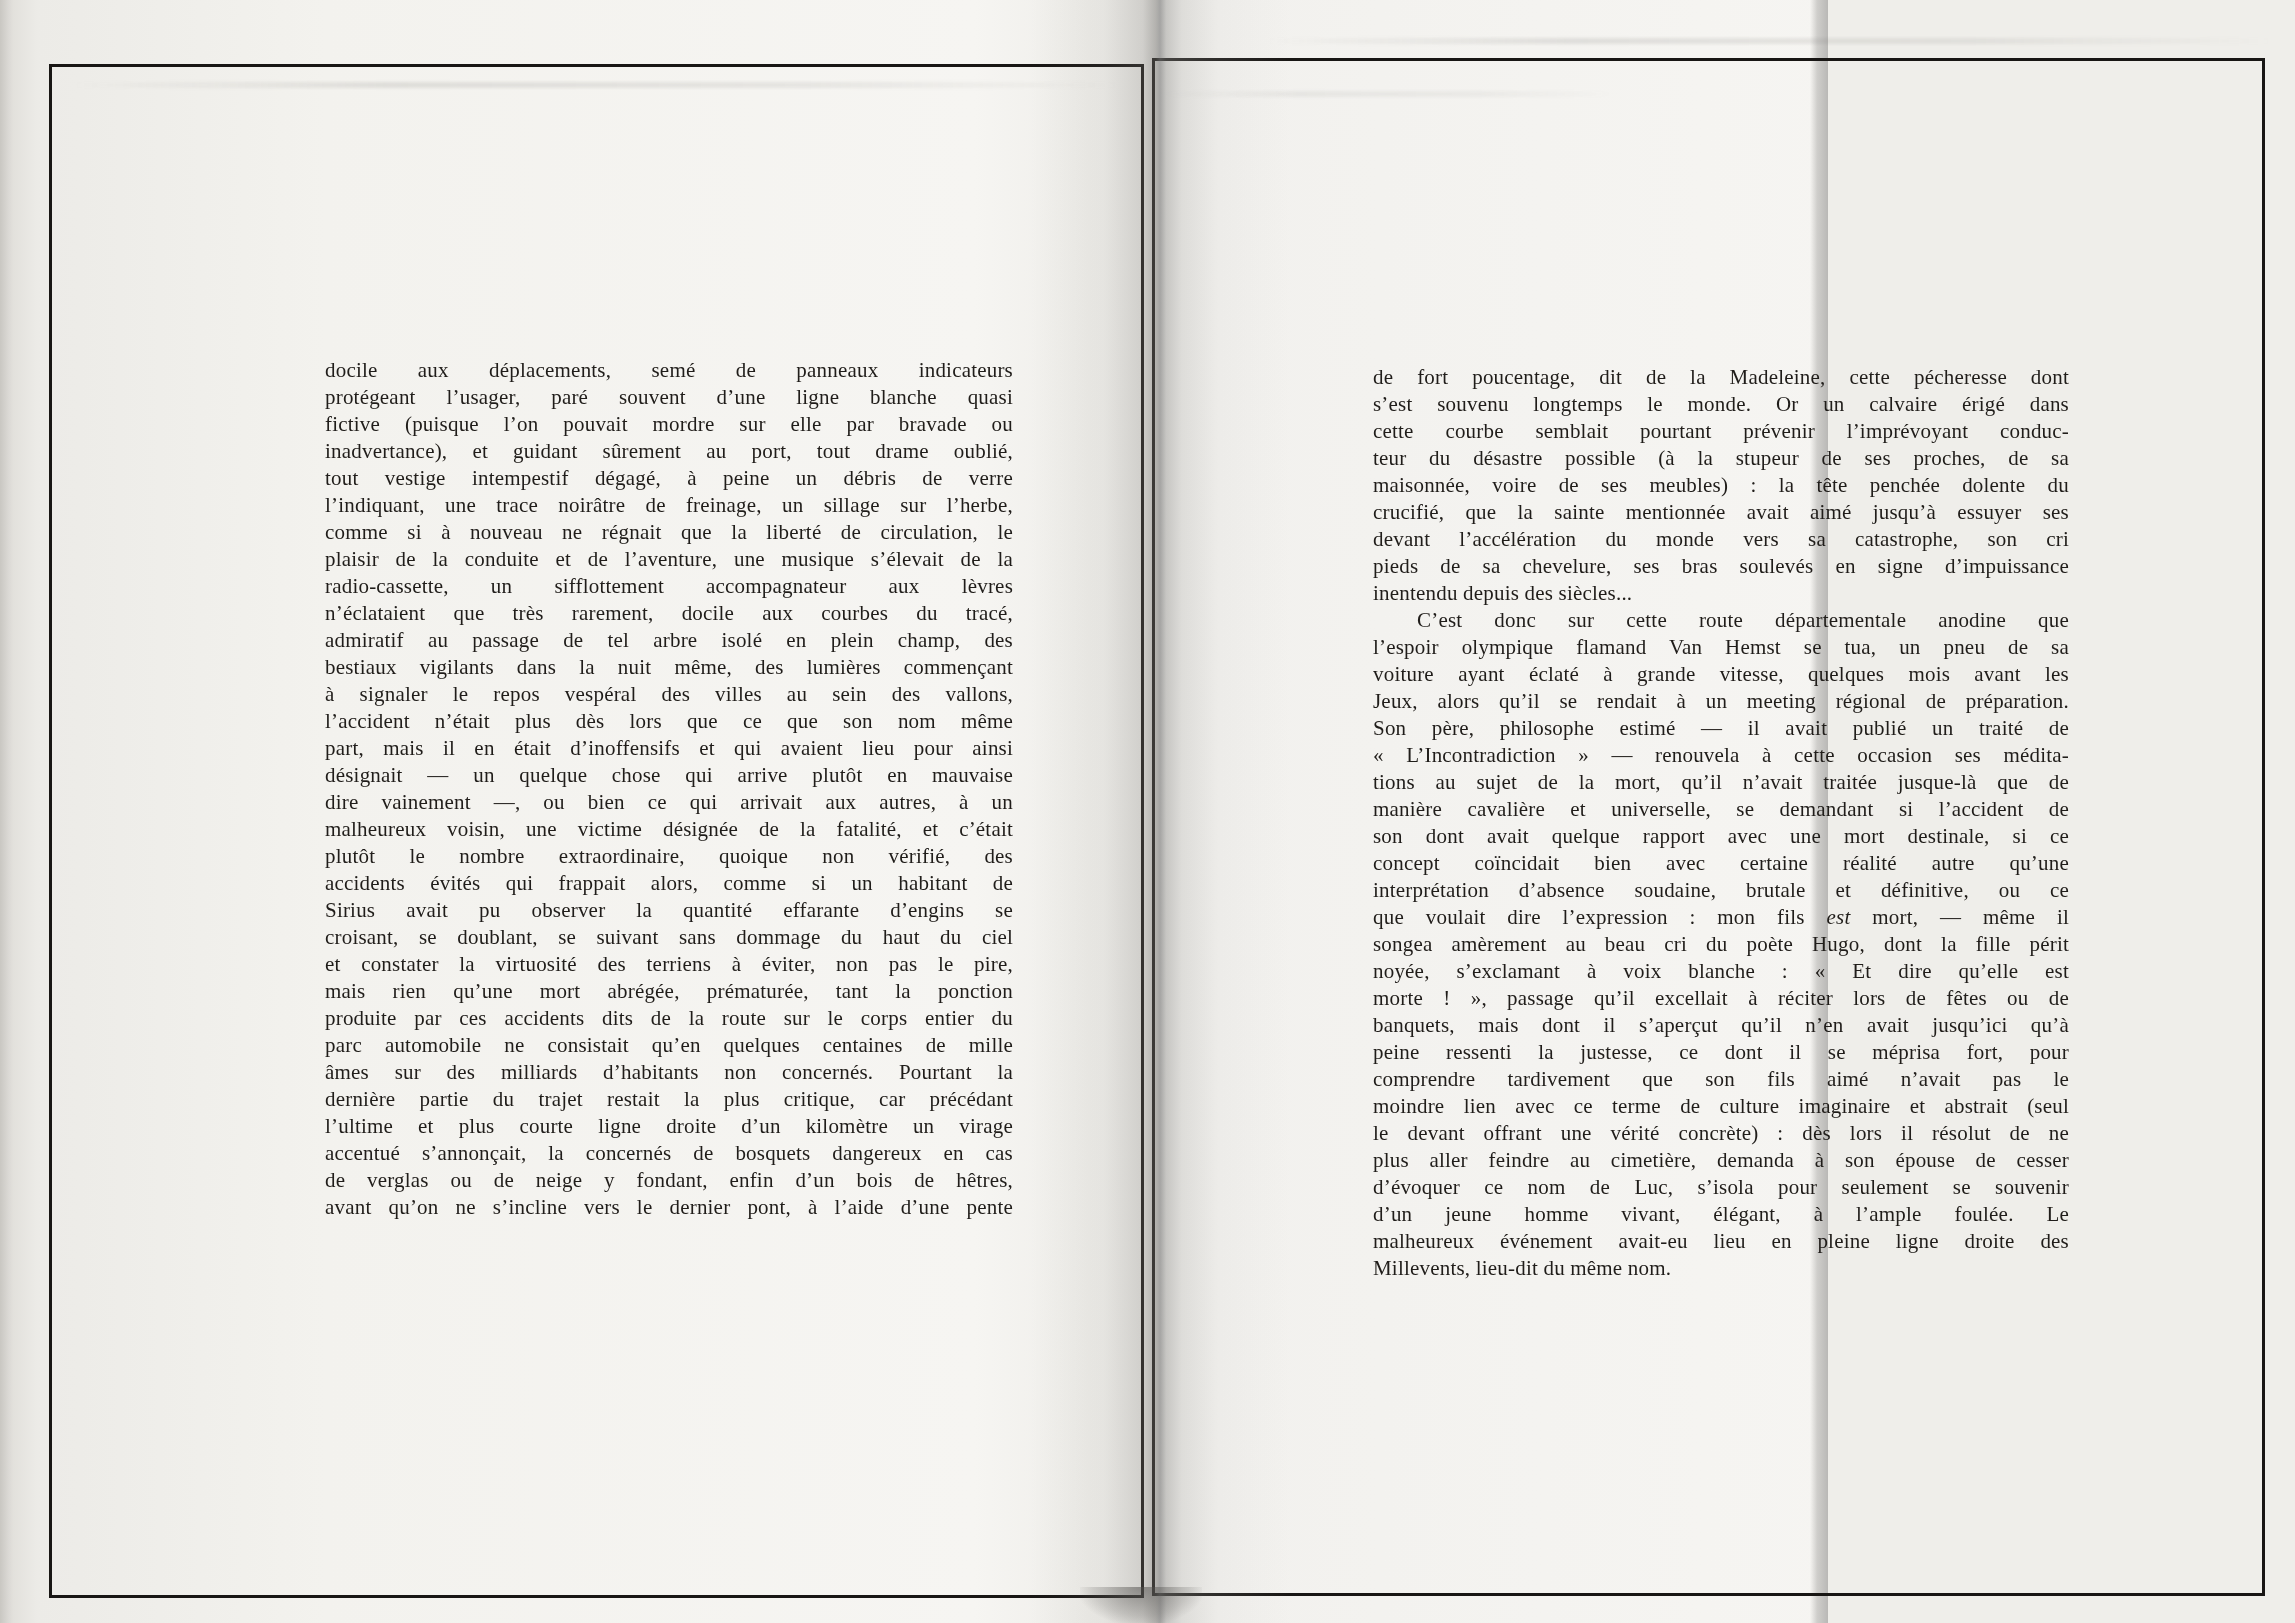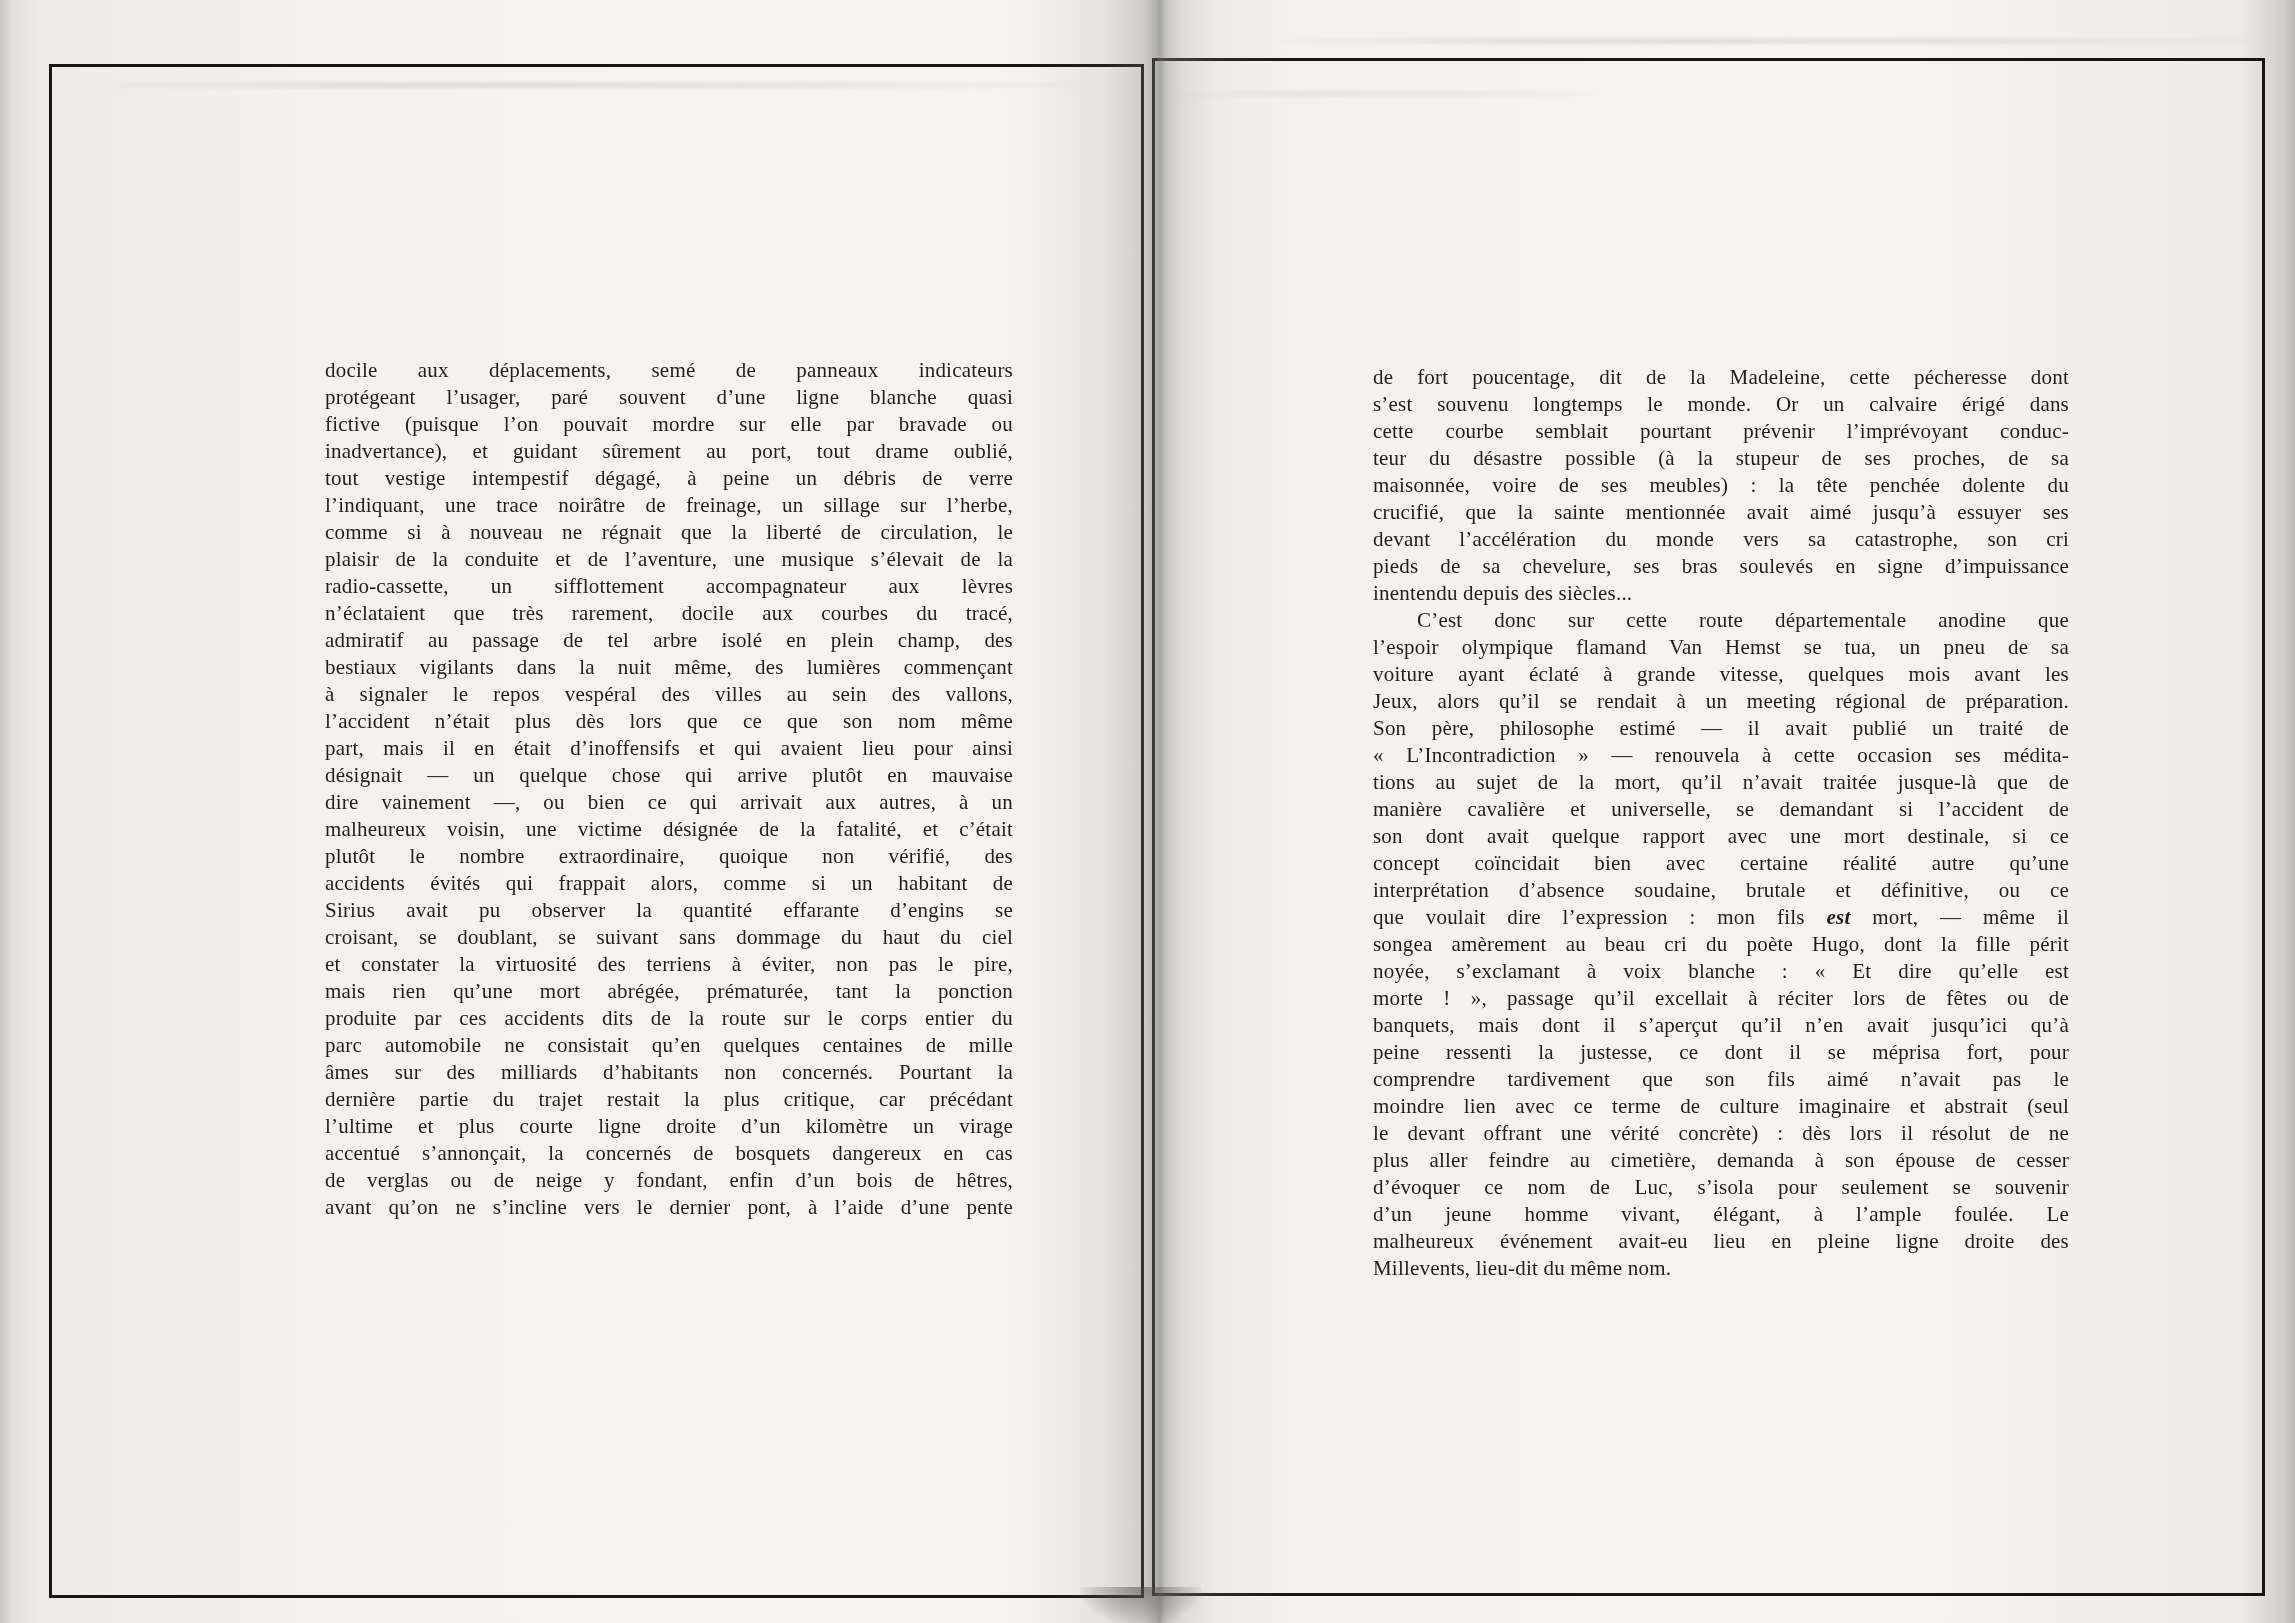--- a/index.html
+++ b/index.html
@@ -7,21 +7,21 @@
     padding: 0;
     width: 2295px;
     height: 1623px;
     overflow: hidden;
     background: #efeeea;
     font-family: "Liberation Serif", "DejaVu Serif", serif;
   }
   .spread {
     position: absolute;
     left: 0; top: 0;
-    width: 2295px;
+    width: 1828px;
     height: 1623px;
     background: linear-gradient(to right,
       #dddbd6 0px, #ecebe7 37px, #f3f2ee 325px,
       #f6f5f2 974px, #efeeea 1088px,
       #f2f1ee 1218px, #f6f5f2 1867px,
       #ecebe7 2240px, #d2d1cf 2281px, #c7c6c4 2295px);
   }
   
   .edge-left {
     position: absolute;
@@ -93,21 +93,21 @@
     width: 696px;
     line-height: 27px;
   }
   .line {
     text-align: justify;
     text-align-last: justify;
     white-space: normal;
   }
   .line.no-just { text-align-last: left; }
   .line.indent  { text-indent: 44px; }
-  .line em { font-style: italic; font-weight: bold; }
+  .line em { font-style: italic; }
 </style>
 </head>
 <body>
 
 <div class="spread">
 
   <div class="edge-left"></div>
   <div class="edge-right"></div>
 
   <div class="frame left-frame"></div>

